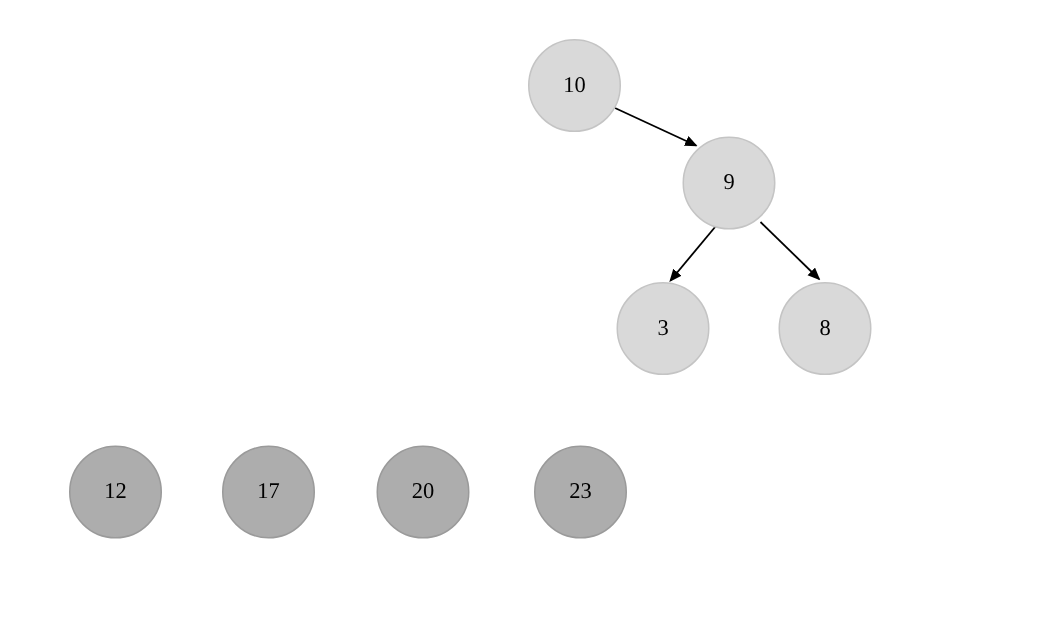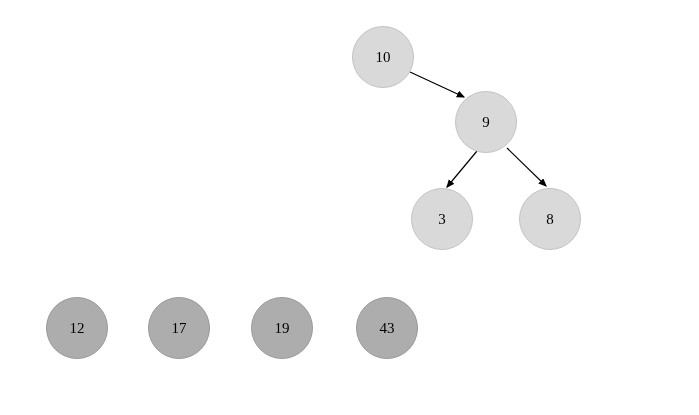--- a/index.html
+++ b/index.html
@@ -84,20 +84,20 @@
       <div class="node node-tree" style="left: 519px; top: 188px; width: 62px; height: 62px; font-size: 15px;">
         <span class="node-label">8</span>
       </div>
       <div class="node node-free" style="left: 46px; top: 297px; width: 62px; height: 62px; font-size: 15px;">
         <span class="node-label">12</span>
       </div>
       <div class="node node-free" style="left: 148px; top: 297px; width: 62px; height: 62px; font-size: 15px;">
         <span class="node-label">17</span>
       </div>
       <div class="node node-free" style="left: 251px; top: 297px; width: 62px; height: 62px; font-size: 15px;">
-        <span class="node-label">19</span>
+        <span class="node-label">20</span>
       </div>
       <div class="node node-free" style="left: 356px; top: 297px; width: 62px; height: 62px; font-size: 15px;">
-        <span class="node-label">43</span>
+        <span class="node-label">23</span>
       </div>
     </div>
 
 </div>
 
 </body></html>

